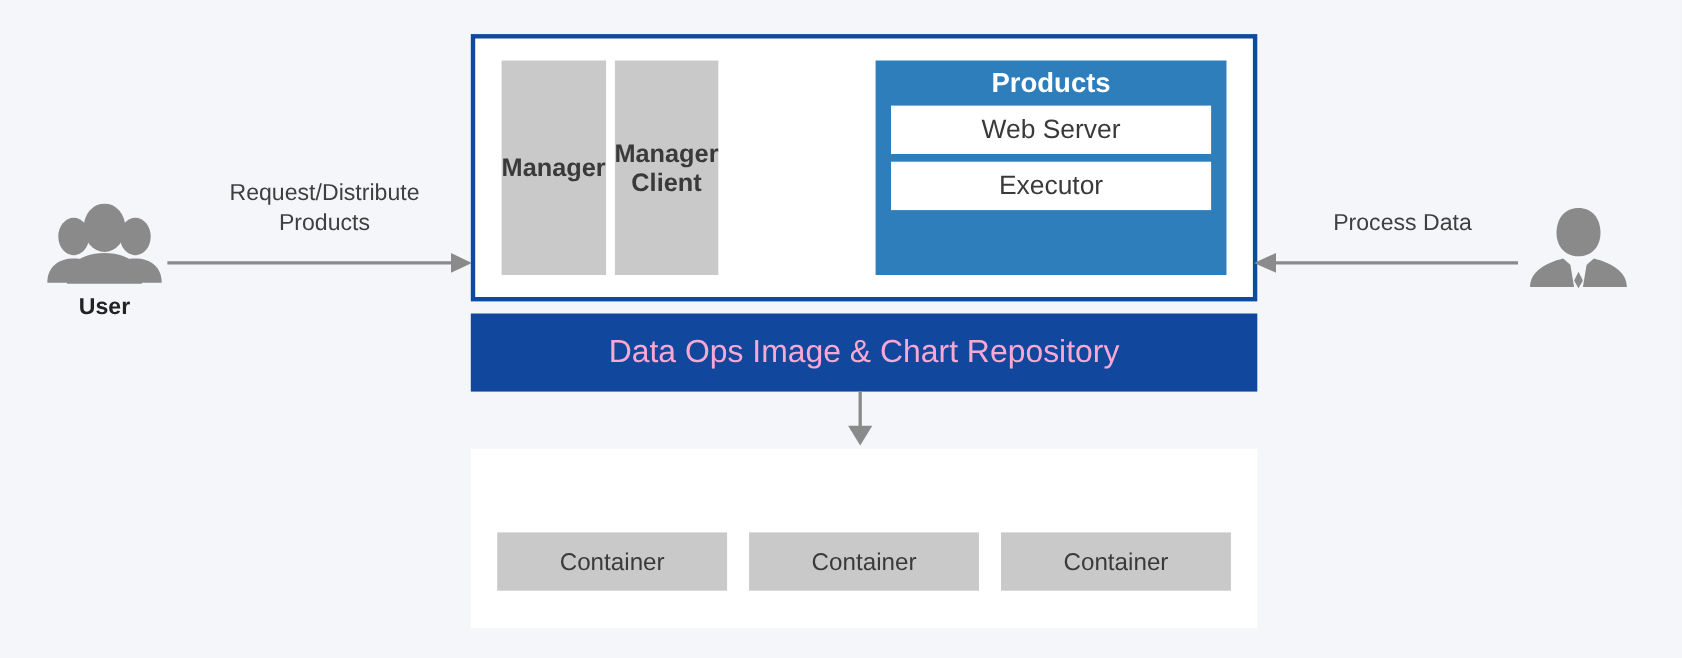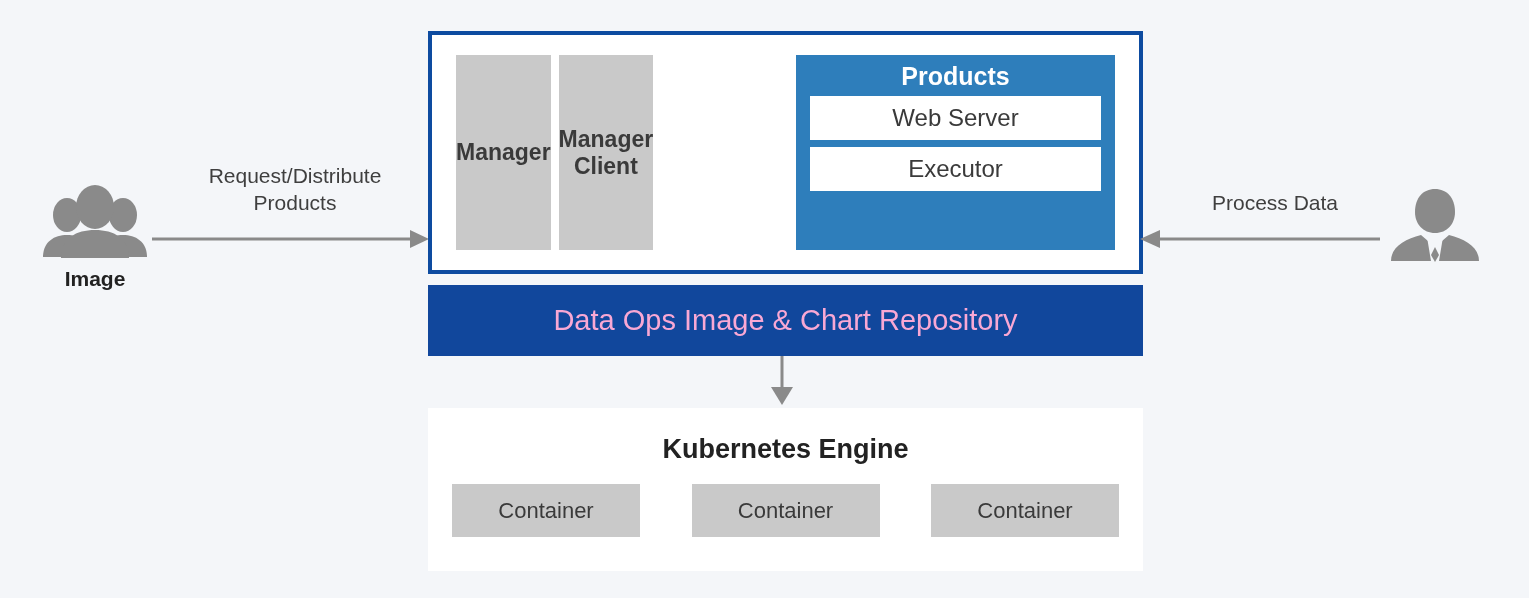--- a/index.html
+++ b/index.html
@@ -162,21 +162,21 @@
   }
   #container-row {
     position: absolute;
     left: 24px;
     top: 76px;
     width: 667px;
     display: flex;
     justify-content: space-between;
   }
   .container-box {
-    width: 188px;
+    width: 209px;
     height: 53px;
     background: #c9c9c9;
     color: #3a3a3a;
     font-size: 22px;
   }
 </style>
 </head>
 <body>
 
 <div class="abs" id="user-actor">
@@ -188,21 +188,21 @@
         <path d="M13 72 C13 57 24 50 37 50 C50 50 61 57 61 72 Z"></path>
 
         <ellipse cx="93" cy="30" rx="14" ry="17"></ellipse>
         <path d="M69 72 C69 57 80 50 93 50 C106 50 117 57 117 72 Z"></path>
 
         <ellipse cx="65" cy="22" rx="19" ry="22"></ellipse>
         <path d="M31 73 C31 54 45 45 65 45 C85 45 99 54 99 73 Z"></path>
       </g>
     </svg>
   </div>
-  <div class="actor-label">Image</div>
+  <div class="actor-label">User</div>
 </div>
 
 <div class="flow-label" id="request-label">Request/Distribute
 Products</div>
 <svg class="arrow-svg" id="arrow-user-to-platform" width="278" height="22" viewBox="0 0 278 22" xmlns="http://www.w3.org/2000/svg">
   <line x1="0" y1="11" x2="258" y2="11" stroke="#8a8a8a" stroke-width="3"></line>
   <polygon points="258,2 277,11 258,20" fill="#8a8a8a"></polygon>
 </svg>
 
 <div class="abs" id="platform-container">
@@ -232,21 +232,20 @@
 <div class="abs center-xy" id="repository-bar">
   <span>Data Ops Image &amp; Chart Repository</span>
 </div>
 
 <svg class="arrow-svg" id="arrow-repo-to-k8s" width="44" height="50" viewBox="0 0 44 50" xmlns="http://www.w3.org/2000/svg">
   <line x1="22" y1="0" x2="22" y2="32" stroke="#8a8a8a" stroke-width="3"></line>
   <polygon points="11,31 33,31 22,49" fill="#8a8a8a"></polygon>
 </svg>
 
 <div class="abs" id="kubernetes-engine">
-  <div id="kubernetes-title">Kubernetes Engine</div>
   <div id="container-row">
     <div class="container-box center-xy">
       <span>Container</span>
     </div>
     <div class="container-box center-xy">
       <span>Container</span>
     </div>
     <div class="container-box center-xy">
       <span>Container</span>
     </div>

